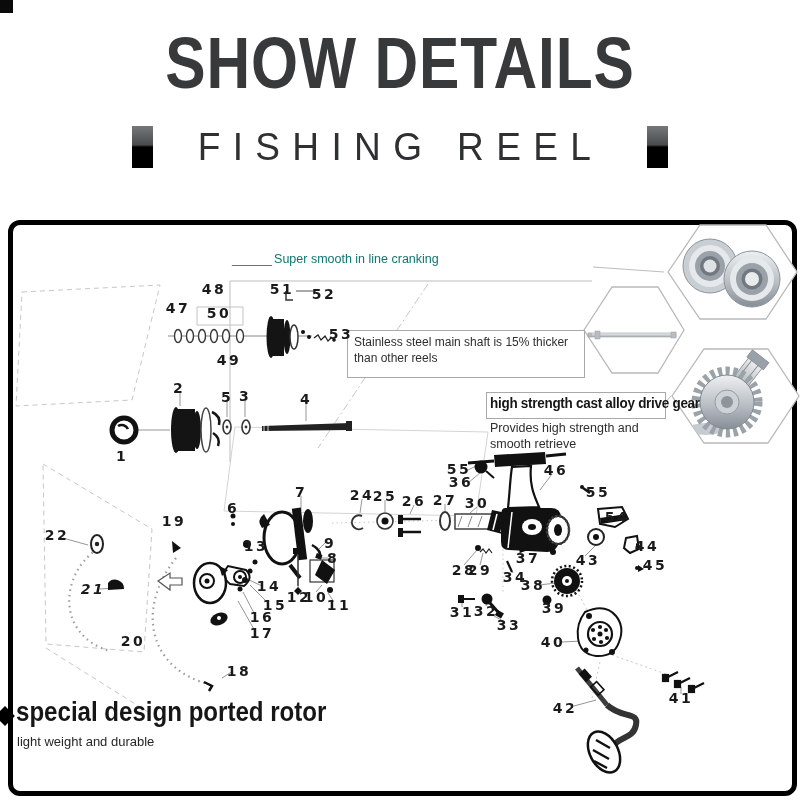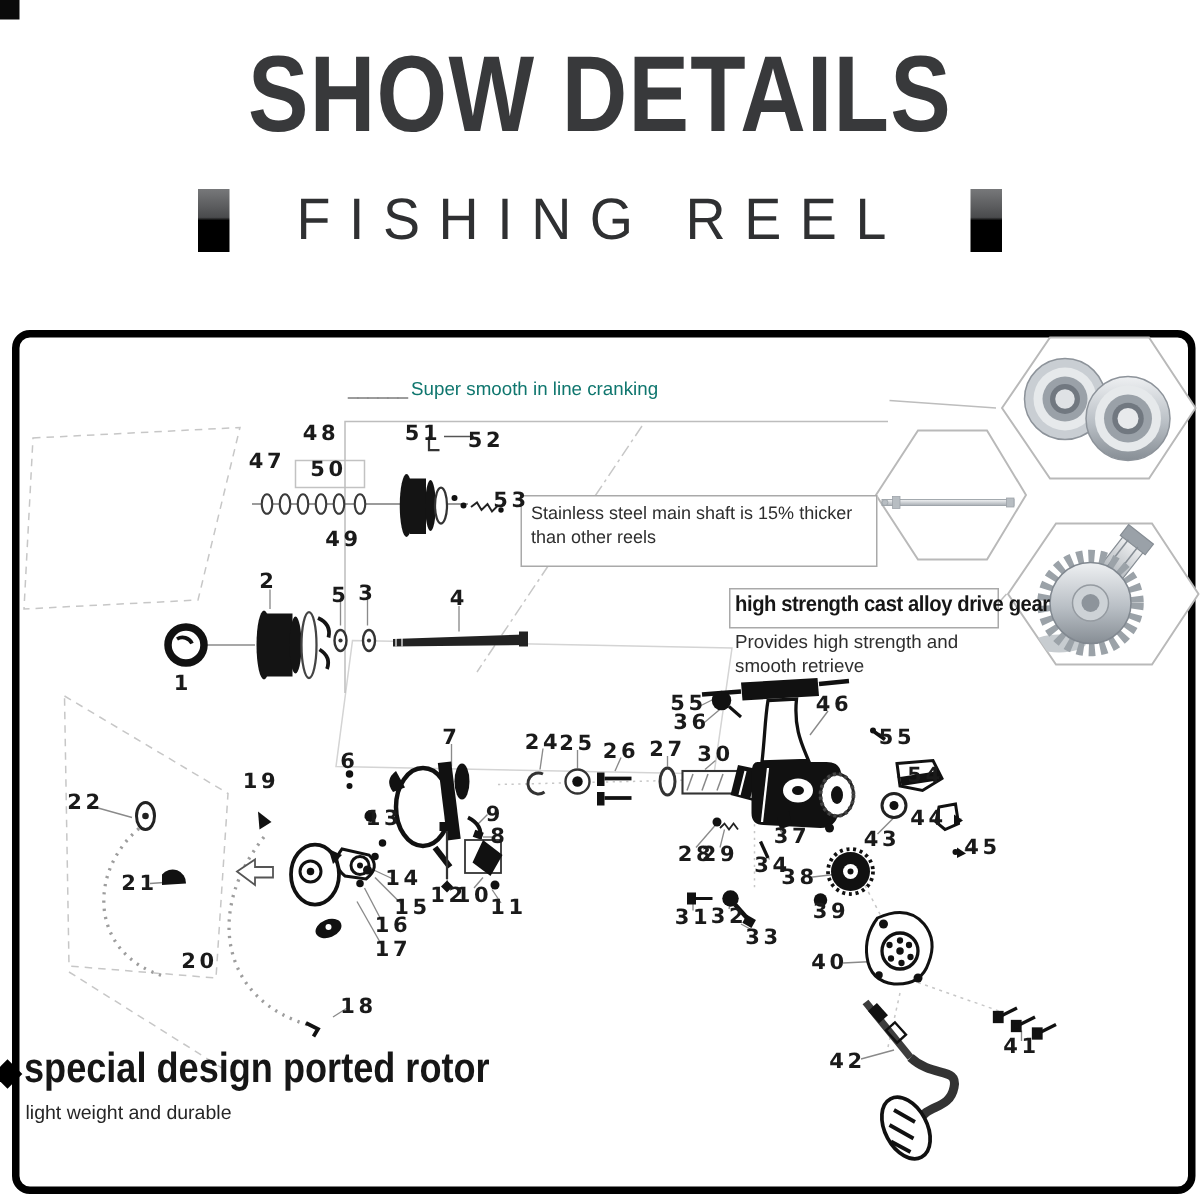--- a/index.html
+++ b/index.html
@@ -394,21 +394,21 @@
       <div class="part-label" style="left: 339px; top: 605px;">11</div>
       <div class="part-label" style="left: 299px; top: 597px;">12</div>
       <div class="part-label" style="left: 256px; top: 546px;">13</div>
       <div class="part-label" style="left: 269px; top: 586px;">14</div>
       <div class="part-label" style="left: 275px; top: 605px;">15</div>
       <div class="part-label" style="left: 262px; top: 617px;">16</div>
       <div class="part-label" style="left: 262px; top: 633px;">17</div>
       <div class="part-label" style="left: 239px; top: 671px;">18</div>
       <div class="part-label" style="left: 174px; top: 521px;">19</div>
       <div class="part-label" style="left: 133px; top: 641px;">20</div>
-      <div class="part-label" style="left: 93px; top: 589px;">21</div>
+      <div class="part-label" style="left: 93px; top: 589px; font-style: italic;">21</div>
       <div class="part-label" style="left: 57px; top: 535px;">22</div>
       <div class="part-label" style="left: 362px; top: 495px;">24</div>
       <div class="part-label" style="left: 385px; top: 496px;">25</div>
       <div class="part-label" style="left: 414px; top: 501px;">26</div>
       <div class="part-label" style="left: 445px; top: 500px;">27</div>
       <div class="part-label" style="left: 464px; top: 570px;">28</div>
       <div class="part-label" style="left: 480px; top: 570px;">29</div>
       <div class="part-label" style="left: 477px; top: 503px;">30</div>
       <div class="part-label" style="left: 462px; top: 612px;">31</div>
       <div class="part-label" style="left: 486px; top: 611px;">32</div>
@@ -416,21 +416,21 @@
       <div class="part-label" style="left: 515px; top: 577px;">34</div>
       <div class="part-label" style="left: 459px; top: 469px;">55</div>
       <div class="part-label" style="left: 461px; top: 482px;">36</div>
       <div class="part-label" style="left: 528px; top: 558px;">37</div>
       <div class="part-label" style="left: 533px; top: 585px;">38</div>
       <div class="part-label" style="left: 554px; top: 608px;">39</div>
       <div class="part-label" style="left: 553px; top: 642px;">40</div>
       <div class="part-label" style="left: 681px; top: 698px;">41</div>
       <div class="part-label" style="left: 565px; top: 708px;">42</div>
       <div class="part-label" style="left: 588px; top: 560px;">43</div>
-      <div class="part-label" style="left: 619px; top: 546px;">44</div>
+      <div class="part-label" style="left: 647px; top: 546px;">44</div>
       <div class="part-label" style="left: 655px; top: 565px;">45</div>
       <div class="part-label" style="left: 556px; top: 470px;">46</div>
       <div class="part-label" style="left: 178px; top: 308px;">47</div>
       <div class="part-label" style="left: 214px; top: 289px;">48</div>
       <div class="part-label" style="left: 229px; top: 360px;">49</div>
       <div class="part-label" style="left: 219px; top: 313px;">50</div>
       <div class="part-label" style="left: 282px; top: 289px;">51</div>
       <div class="part-label" style="left: 324px; top: 294px;">52</div>
       <div class="part-label" style="left: 341px; top: 334px;">53</div>
       <div class="part-label" style="left: 617px; top: 517px;">54</div>

